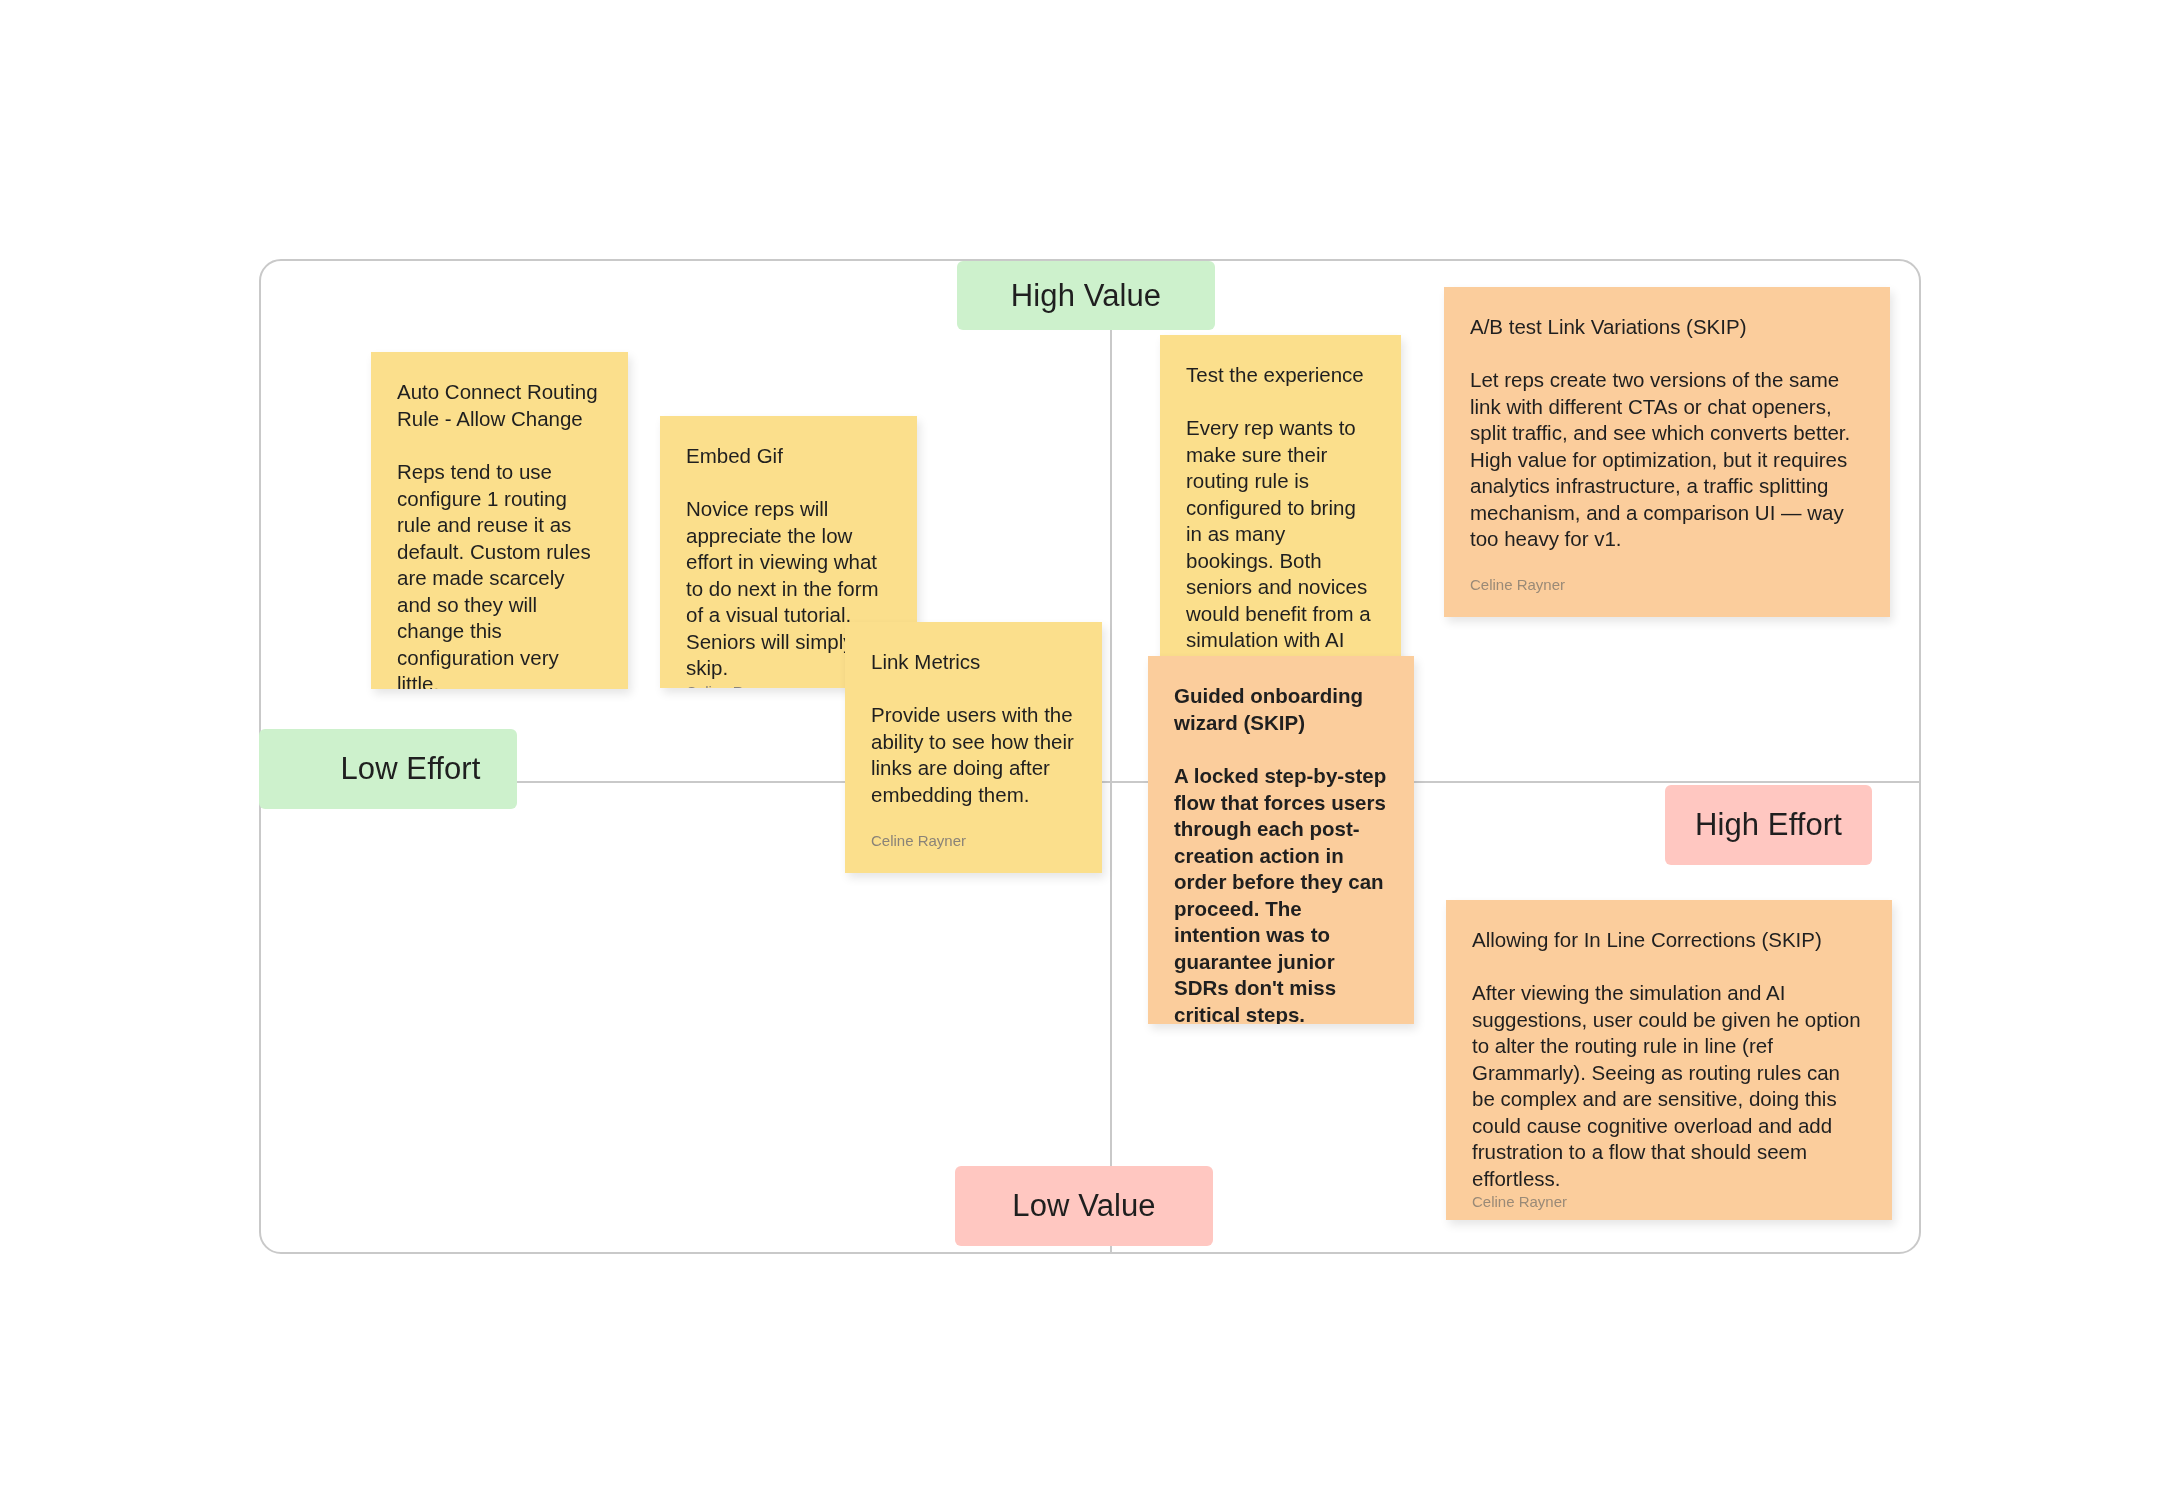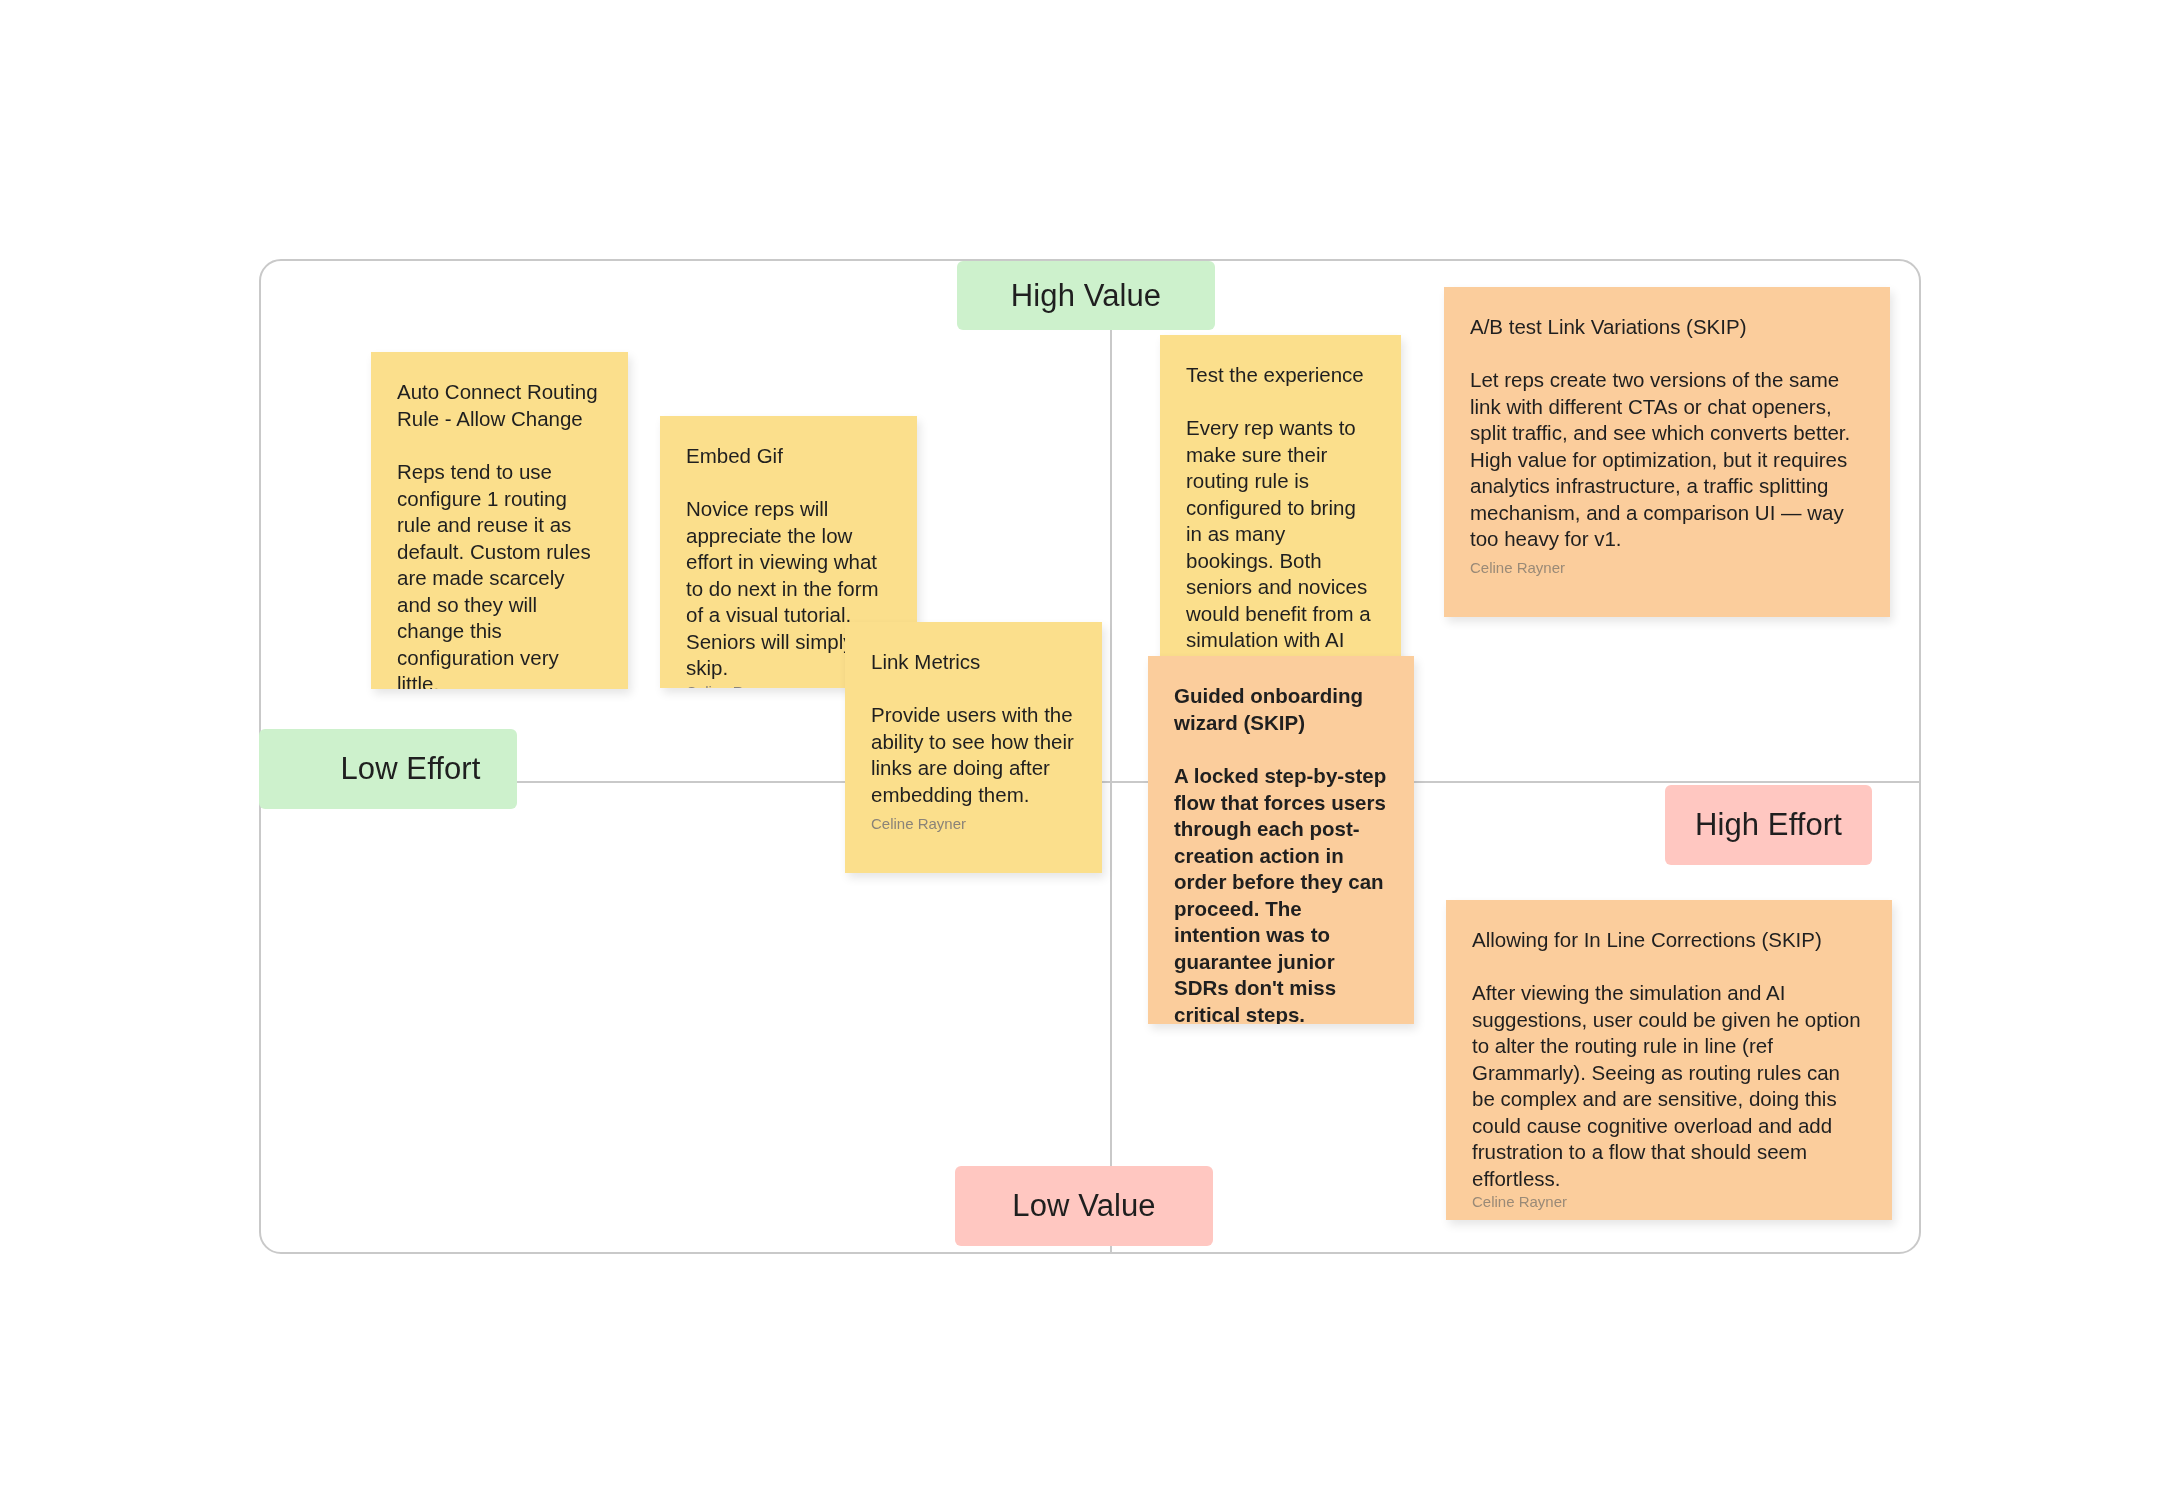--- a/index.html
+++ b/index.html
@@ -70,21 +70,21 @@
 
   #label-high-value { left: 957px; top: 261px;  width: 258px; height: 69px; }
   #label-low-effort { left: 259px; top: 729px;  width: 258px; height: 80px; padding-left: 45px; }
   #label-high-effort{ left: 1665px;top: 740px;  width: 207px; height: 80px; margin-top: 45px; }
   #label-low-value  { left: 955px; top: 1166px; width: 258px; height: 80px; }
 
   
   .note {
     position: absolute;
     box-sizing: border-box;
-    padding: 26px 26px 17px 26px;
+    padding: 26px 26px 0 26px;
     box-shadow: 3px 5px 9px rgba(0,0,0,0.10);
     display: flex;
     flex-direction: column;
     overflow: hidden;
   }
   .note.yellow { background: #fbdf8c; }
   .note.orange { background: #fbcd9c; }
 
   .note-title {
     font-size: 20.5px;

